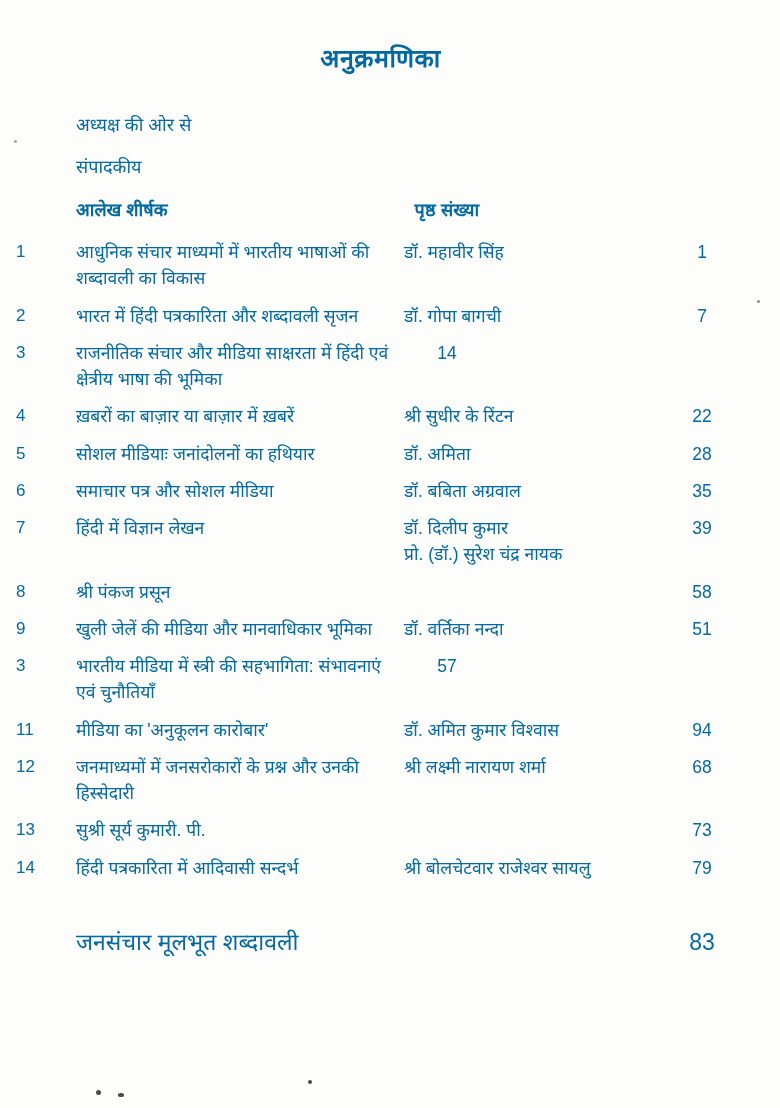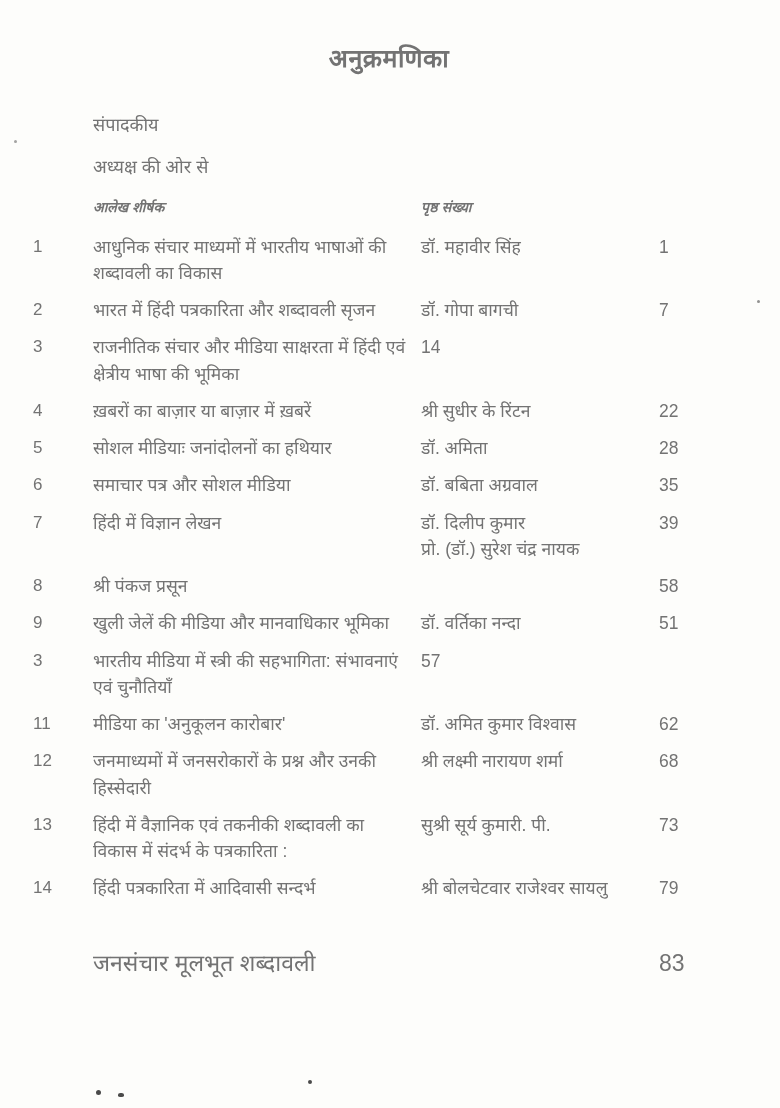--- a/index.html
+++ b/index.html
@@ -2,82 +2,81 @@
 <html><head>
 <meta charset="utf-8">
 <style>
   html,body{margin:0;padding:0;background:#ffffff;}
   .page{
     position:relative;
     width:780px;
     height:1108px;
     box-sizing:border-box;
     background:#fdfdfb;
-    color:#737373;
+    color:#0369a1;
     font-family:"Liberation Sans","DejaVu Sans",sans-serif;
-    padding:28px 35px 0 33px;
+    padding:28px 35px 0 16px;
     overflow:hidden;
   }
   .page-title{
     font-size:25px;
     font-weight:700;
     text-align:center;
     margin:12px 0 38px 0;
     letter-spacing:0.5px;
   }
   .front-item{
     margin-left:60px;
     font-size:18px;
     margin-bottom:18px;
   }
   .header-row{
     display:flex;
     font-weight:700;
-    font-size:14px;
+    font-size:18px;
     margin:20px 0 16px 0;
     line-height:1.4;
-    font-style:italic;
   }
   .toc-row{
     display:flex;
     margin-bottom:11px;
     line-height:1.5;
     font-size:17.5px;
   }
   .footer-row{
     display:flex;
     margin-top:44px;
     line-height:1.5;
     font-size:23px;
   }
   .c-num{flex:none;width:60px;font-size:17px;}
   .c-title{flex:none;width:316px;padding-right:12px;}
   .c-author{flex:1;padding-right:8px;white-space:pre-line;}
-  .c-page{flex:none;width:86px;text-align:left;}
+  .c-page{flex:none;width:86px;text-align:center;}
   .header-row .c-page{letter-spacing:0.2px;}
   .speck{
     position:absolute;
     background:#4a4a4a;
     border-radius:50%;
   }
   .speck.s1{left:96px;top:1090px;width:5px;height:5px;}
   .speck.s2{left:118px;top:1093px;width:6px;height:4px;border-radius:40%;}
   .speck.s3{left:308px;top:1080px;width:4px;height:4px;}
   .speck.s4{left:757px;top:300px;width:3px;height:3px;opacity:.6;}
   .speck.s5{left:14px;top:140px;width:3px;height:3px;opacity:.5;}
 </style>
 </head>
 <body>
 
 <div class="page">
 
   <h1 class="page-title">अनुक्रमणिका</h1>
 
+  <div class="front-item">अध्यक्ष की ओर से</div>
   <div class="front-item">संपादकीय</div>
-  <div class="front-item">अध्यक्ष की ओर से</div>
 
   <div class="header-row">
     <div class="c-num"></div>
     <div class="c-title">आलेख शीर्षक</div>
     <div class="c-page">पृष्ठ संख्या</div>
   </div>
 
   <div id="toc-rows">
       <div class="toc-row">
         <div class="c-num">1</div>
@@ -134,31 +133,30 @@
       </div>
       <div class="toc-row">
         <div class="c-num">3</div>
         <div class="c-title">भारतीय मीडिया में स्त्री की सहभागिता: संभावनाएं एवं चुनौतियाँ</div>
         <div class="c-page">57</div>
       </div>
       <div class="toc-row">
         <div class="c-num">11</div>
         <div class="c-title">मीडिया का 'अनुकूलन कारोबार'</div>
         <div class="c-author">डॉ. अमित कुमार विश्वास</div>
-        <div class="c-page">62</div>
+        <div class="c-page">94</div>
       </div>
       <div class="toc-row">
         <div class="c-num">12</div>
         <div class="c-title">जनमाध्यमों में जनसरोकारों के प्रश्न और उनकी हिस्सेदारी</div>
         <div class="c-author">श्री लक्ष्मी नारायण शर्मा</div>
         <div class="c-page">68</div>
       </div>
       <div class="toc-row">
         <div class="c-num">13</div>
-        <div class="c-title">हिंदी में वैज्ञानिक एवं तकनीकी शब्दावली का विकास में संदर्भ के पत्रकारिता :</div>
         <div class="c-author">सुश्री सूर्य कुमारी. पी.</div>
         <div class="c-page">73</div>
       </div>
       <div class="toc-row">
         <div class="c-num">14</div>
         <div class="c-title">हिंदी पत्रकारिता में आदिवासी सन्दर्भ</div>
         <div class="c-author">श्री बोलचेटवार राजेश्वर सायलु</div>
         <div class="c-page">79</div>
       </div>
     </div>

